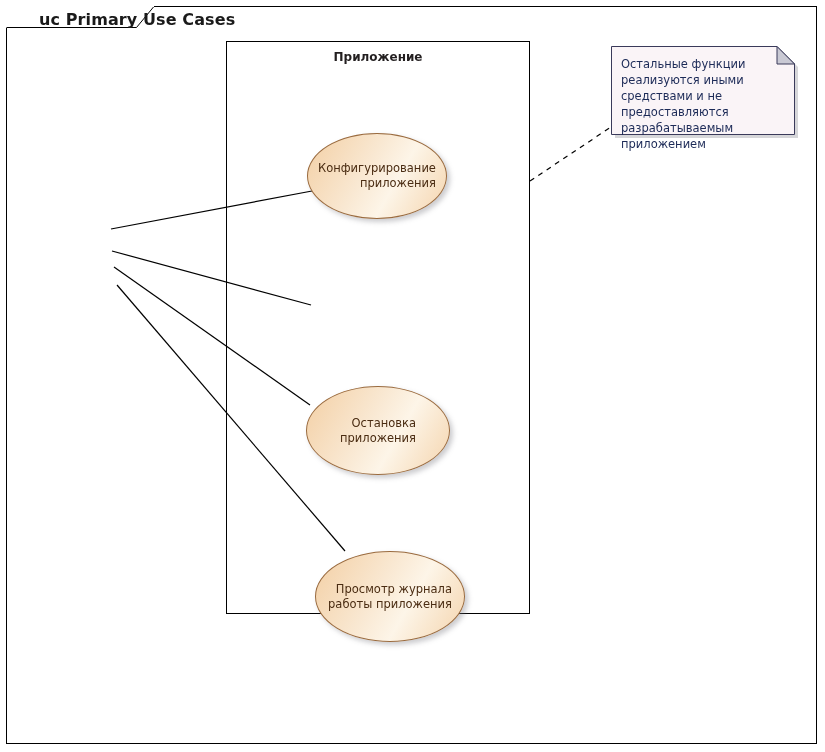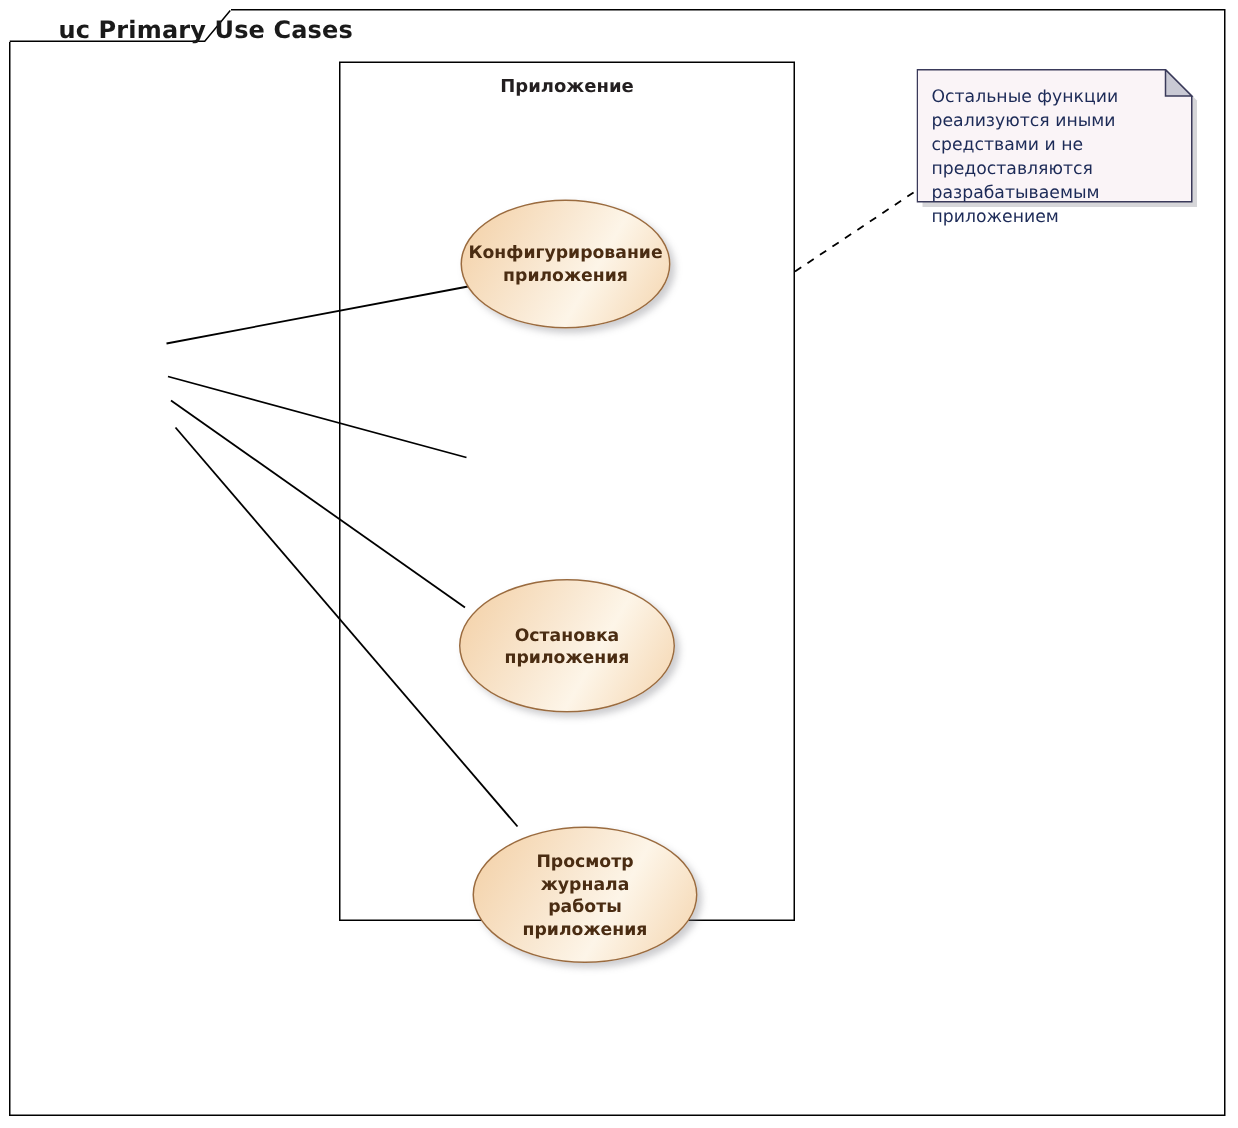--- a/index.html
+++ b/index.html
@@ -90,23 +90,23 @@
     border: 1px solid #9a6b3f;
     box-sizing: border-box;
     background: linear-gradient(120deg, #f3cfa4 0%, #f9e8d2 42%, #fdf5e8 62%, #f4d4ad 100%);
     box-shadow: 3px 3px 5px rgba(120, 120, 130, 0.38);
     display: flex;
     align-items: center;
     justify-content: center;
   }
   .usecase-label {
     font-size: 11.5px;
-    font-weight: bold;
+    font-weight: normal;
     color: #4a2c12;
-    text-align: center;
+    text-align: right;
     line-height: 15px;
     padding: 0 12px;
     white-space: pre-line;
   }
 
   
   .actor {
     position: absolute;
     left: 38px;
     top: 180px;

